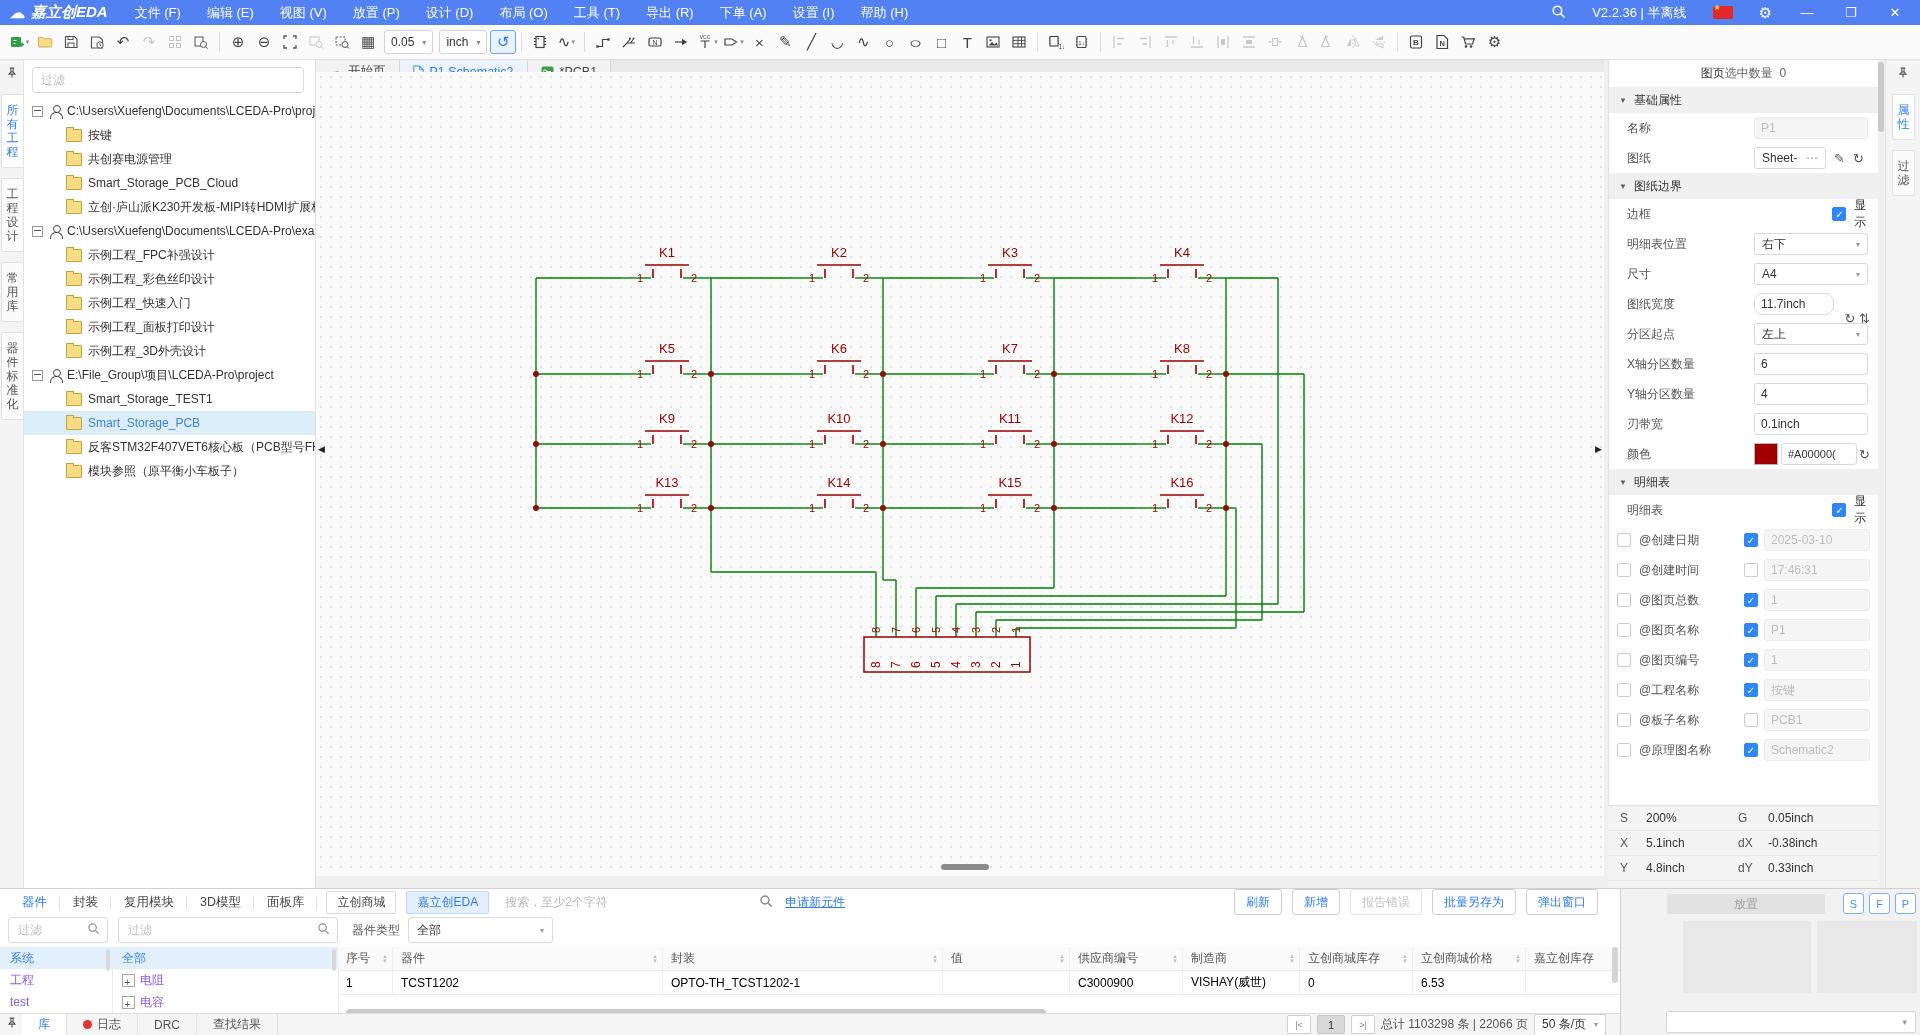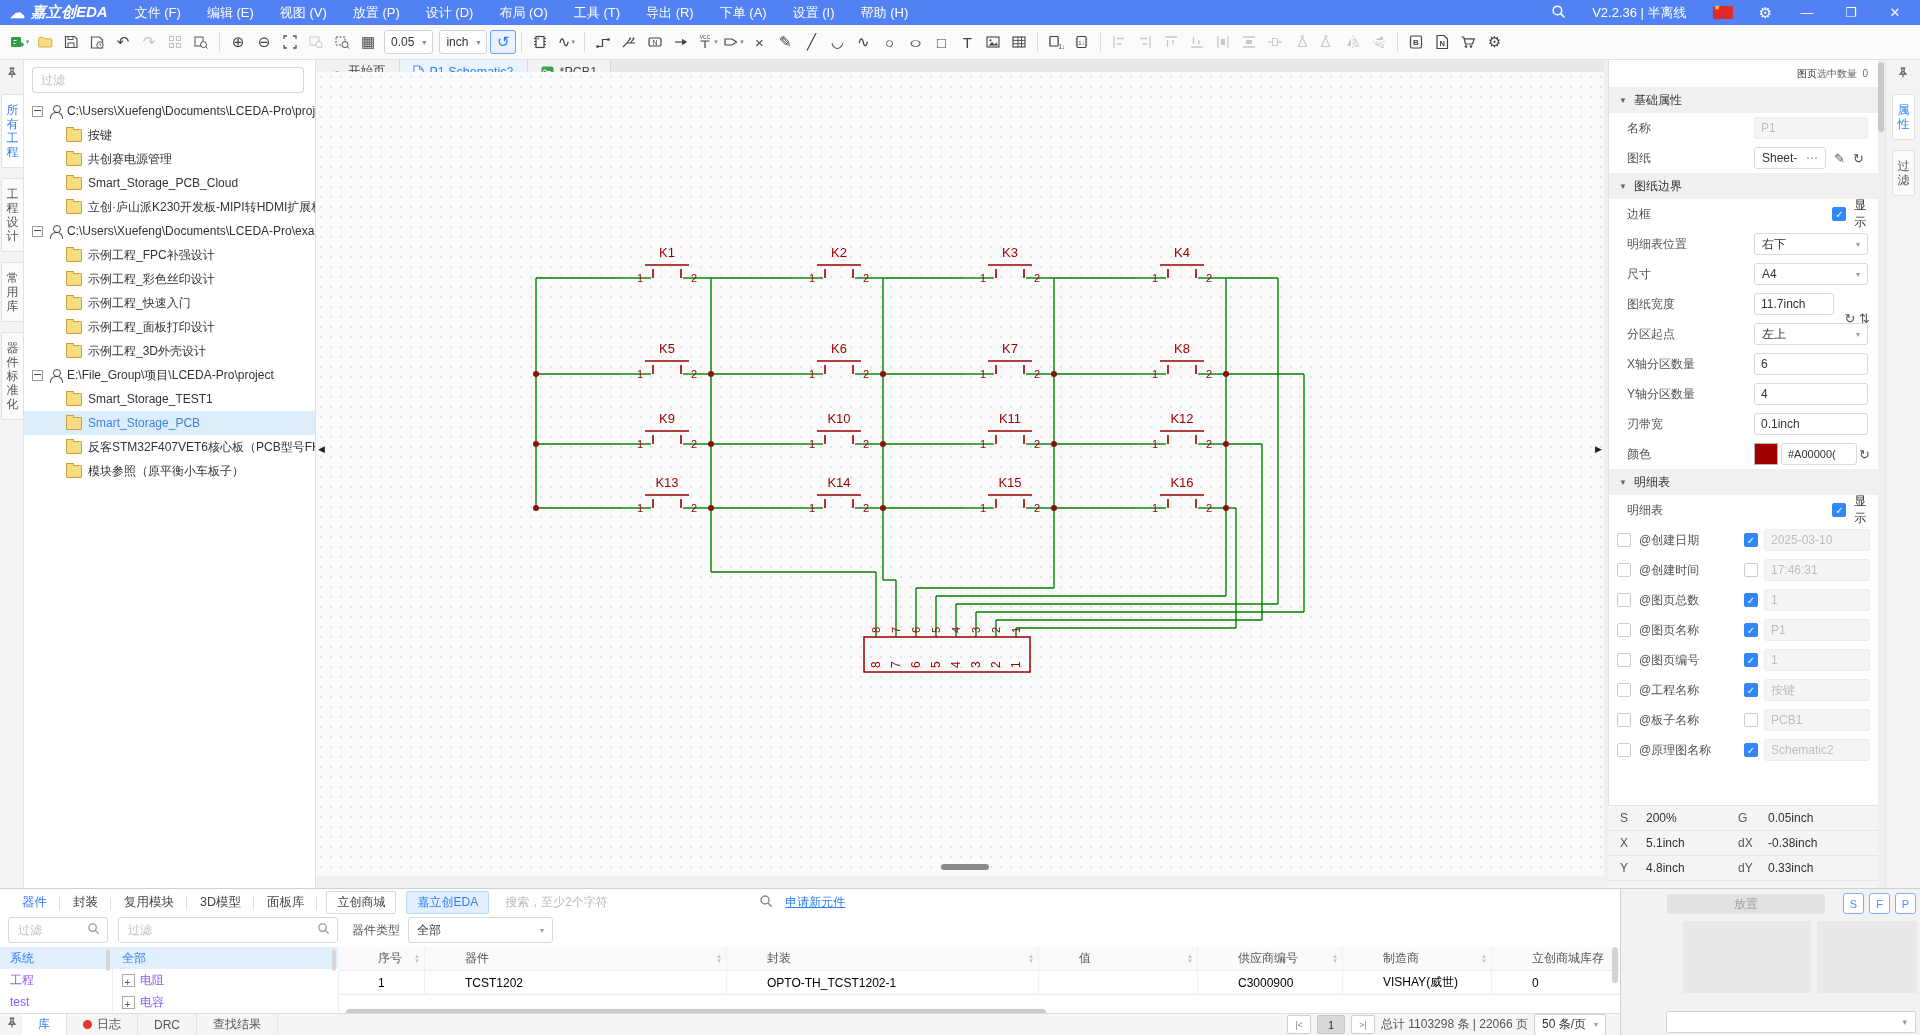--- a/index.html
+++ b/index.html
@@ -53,21 +53,21 @@
   .usr:after{content:"";position:absolute;left:0.5px;top:7.5px;width:11px;height:6px;border:1px solid #444;border-bottom:none;border-radius:6px 6px 0 0;}
   .fold{width:14px;height:11px;background:#f7dc84;border:1px solid #c9a23f;border-radius:1px;position:relative;flex:none;margin:0 6px 0 42px;}
   .fold:before{content:"";position:absolute;left:-1px;top:-3px;width:6px;height:2px;background:#f7dc84;border:1px solid #c9a23f;border-bottom:none;border-radius:1px 1px 0 0;}
   
   #canvas{position:absolute;left:316px;top:72px;width:1288px;height:804px;background:#fafafa;
     background-image:radial-gradient(#e4e4e4 1px,transparent 1px);background-size:10px 10px;overflow:hidden;}
   .edge-arrow{position:absolute;font-size:9px;color:#222;z-index:5;}
   #hscroll{position:absolute;left:625px;top:792px;width:48px;height:6px;background:#8b8b8b;border-radius:3px;}
   
   #rightpanel{position:absolute;left:1608px;top:60px;width:270px;height:828px;background:#fff;border-left:1px solid #e0e0e0;box-sizing:border-box;}
-  #rp-head{height:27px;display:flex;align-items:center;padding:0 10px;font-size:10px;color:#333;justify-content:flex-end;}
+  #rp-head{height:27px;display:flex;align-items:center;padding:0 10px;font-size:12px;color:#333;justify-content:center;}
   .psec{height:26px;background:#f0f0f0;display:flex;align-items:center;gap:7px;padding:0 10px;font-size:12px;color:#333;}
   .psec .tri{font-size:8px;color:#666;}
   .prow{height:30px;display:flex;align-items:center;padding:0 8px 0 18px;position:relative;box-sizing:border-box;}
   .prow.attr{padding-left:8px;}
   .plabel{width:127px;font-size:12px;color:#555;flex:none;overflow:hidden;white-space:nowrap;}
   .prow.attr .plabel{width:105px;margin-left:8px;}
   .pinput{width:114px;height:22px;border:1px solid #d9d9d9;border-radius:3px;font-size:12px;padding:0 6px;
     color:#333;background:#fff;box-sizing:border-box;display:flex;align-items:center;overflow:hidden;white-space:nowrap;}
   .pinput.dis{background:#f5f5f5;border-color:#ececec;color:#bdbdbd;}
   .psel{width:114px;height:22px;border:1px solid #d9d9d9;border-radius:3px;background:#fff;display:flex;align-items:center;
@@ -113,21 +113,21 @@
   #cat2{left:112px;width:226px;}
   .cat-item{height:22px;line-height:22px;font-size:12px;color:#8b5cf6;padding-left:10px;display:flex;align-items:center;gap:5px;}
   .cat-item.sel{background:#e2f0fd;color:#2f7df6;}
   .cat-item .xbox2{width:11px;height:11px;border:1px solid #aaa;position:relative;flex:none;background:#fff;}
   .cat-item .xbox2:before{content:"+";position:absolute;left:1.5px;top:-2.5px;font-size:10px;color:#555;}
   .mini-scroll{position:absolute;right:2px;top:2px;width:4px;height:22px;background:#d8d8d8;border-radius:2px;}
   #lib-table{position:absolute;left:338px;top:58px;right:0;bottom:0;overflow:hidden;font-size:12px;}
   .t-row{display:flex;border-bottom:1px solid #ececec;height:23px;align-items:center;}
   .t-row.head{background:#fafafa;color:#555;}
   .t-cell{padding-left:8px;box-sizing:border-box;overflow:hidden;white-space:nowrap;display:flex;align-items:center;height:100%;
-    border-right:1px solid #f0f0f0;flex:none;margin-left:32px;}
+    border-right:1px solid #f0f0f0;flex:none;}
   .sort{margin-left:auto;margin-right:4px;display:flex;flex-direction:column;font-size:6px;color:#c2c2c2;line-height:5px;}
   #tbl-hscroll{position:absolute;left:8px;top:62px;width:700px;height:8px;background:#c9c9c9;border-radius:4px;}
   #tbl-vscroll{position:absolute;right:2px;top:0;width:6px;height:36px;background:#d4d4d4;border-radius:3px;}
   
   #placepanel{position:absolute;left:1620px;top:888px;width:300px;height:147px;background:#f2f2f2;border-left:1px solid #d0d0d0;border-top:1px solid #d0d0d0;box-sizing:border-box;}
   #pp-title{position:absolute;left:46px;top:5px;width:158px;height:20px;background:#e2e2e2;color:#a0a0a0;font-size:12px;
     display:flex;align-items:center;justify-content:center;border-radius:2px;}
   .ppbtn{position:absolute;top:4px;width:21px;height:21px;border:1px solid #7fb0f5;border-radius:3px;background:#fff;
     color:#4a90f2;font-size:11px;display:flex;align-items:center;justify-content:center;box-sizing:border-box;}
   #pp-box1{position:absolute;left:62px;top:32px;width:128px;height:72px;background:#e8e8e8;}
@@ -860,21 +860,21 @@
       </div>
       <div class="prow">
         <span class="plabel">尺寸</span>
         <span class="psel">
           <span>A4</span>
           <span class="dd">▾</span>
         </span>
       </div>
       <div class="prow">
         <span class="plabel">图纸宽度</span>
-        <span class="pinput" style="width:80px;">11.7inch</span>
+        <span class="pinput" style="width:80px;border-radius:9px;">11.7inch</span>
         <span style="position:absolute;right:8px;top:22px;font-size:13px;color:#555;">↻ ⇅</span>
       </div>
       <div class="prow">
         <span class="plabel">分区起点</span>
         <span class="psel">
           <span>左上</span>
           <span class="dd">▾</span>
         </span>
       </div>
       <div class="prow">
@@ -998,20 +998,27 @@
       <div class="bp-tab">3D模型</div>
       <div class="bp-tab">面板库</div>
       <div class="src-btn">立创商城</div>
       <div class="src-btn sel">嘉立创EDA</div>
       <input id="bp-search" placeholder="搜索，至少2个字符" style="">
       <span><svg width="14" height="14" viewBox="0 0 14 14">
           <circle cx="6" cy="6" r="4" fill="none" stroke="#888" stroke-width="1.4"></circle>
           <path d="M9 9l3.6 3.6" stroke="#888" stroke-width="1.4"></path>
         </svg></span>
       <span class="linkbtn">申请新元件</span>
+      <div id="bp-actions">
+        <div class="bbtn">刷新</div>
+        <div class="bbtn">新增</div>
+        <div class="bbtn dis">报告错误</div>
+        <div class="bbtn">批量另存为</div>
+        <div class="bbtn">弹出窗口</div>
+      </div>
     </div>
   <div id="bp-filters">
     <div class="flt">
       <input placeholder="过滤" style="">
       <span class="flt-loupe"><svg width="13" height="13" viewBox="0 0 14 14">
             <circle cx="6" cy="6" r="4" fill="none" stroke="#999" stroke-width="1.4"></circle>
             <path d="M9 9l3.6 3.6" stroke="#999" stroke-width="1.4"></path>
           </svg></span>
     </div>
     <div class="flt w2">

